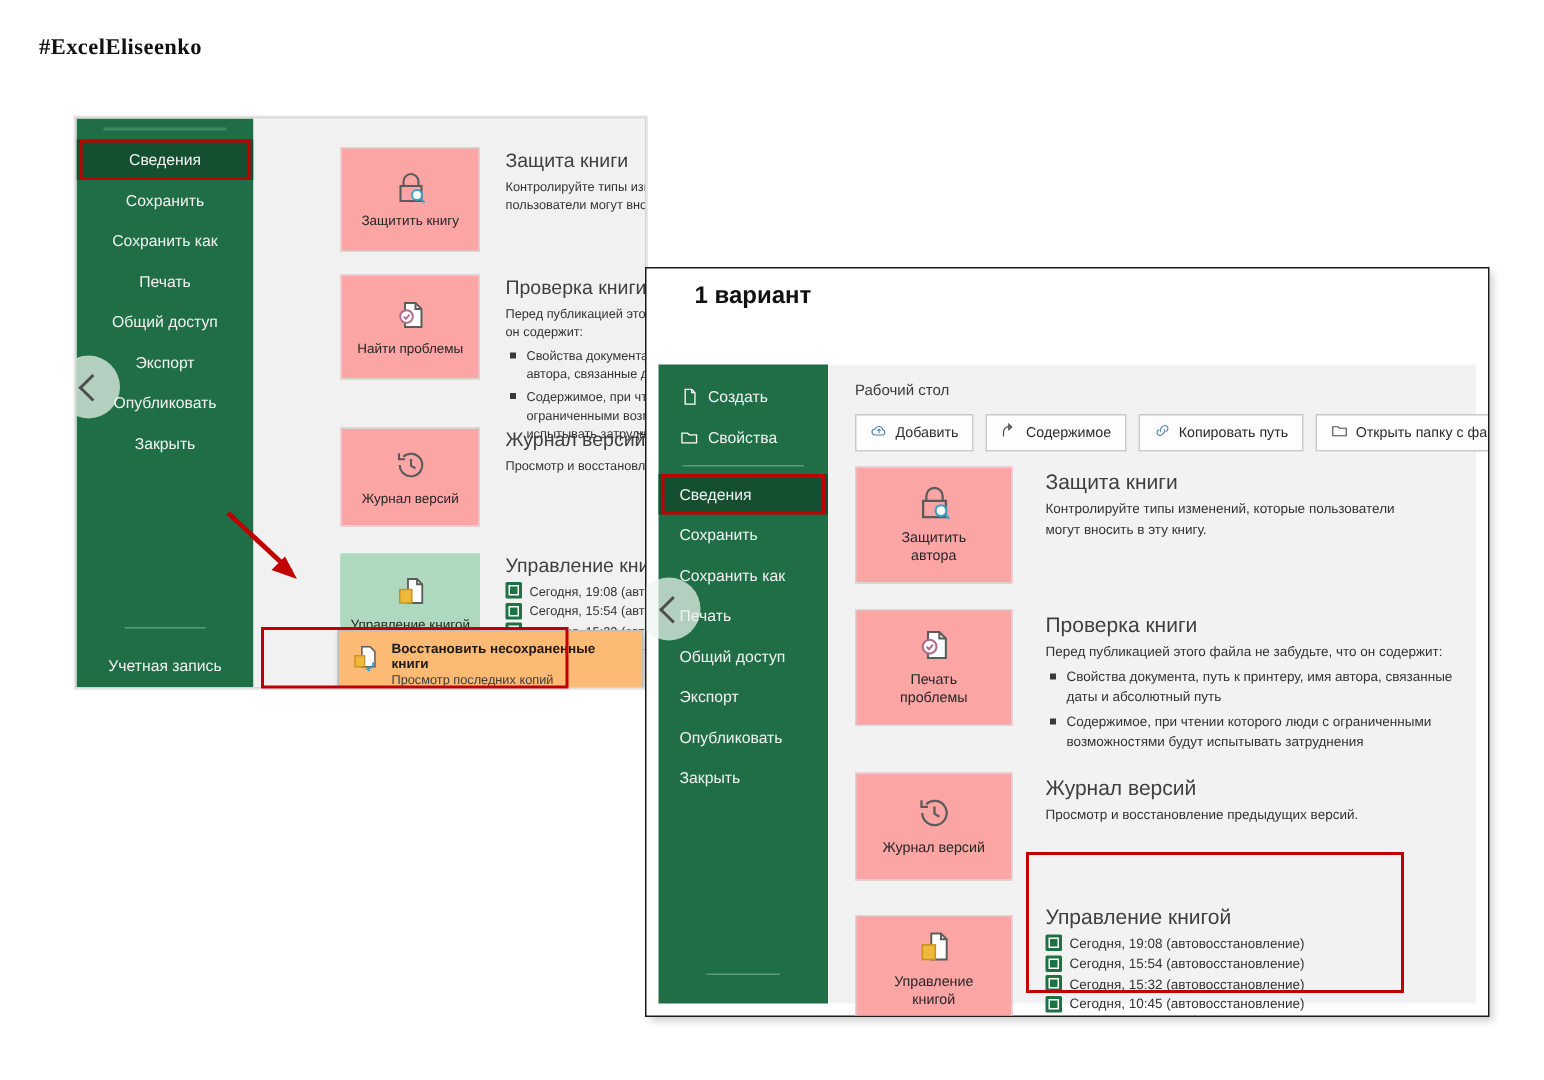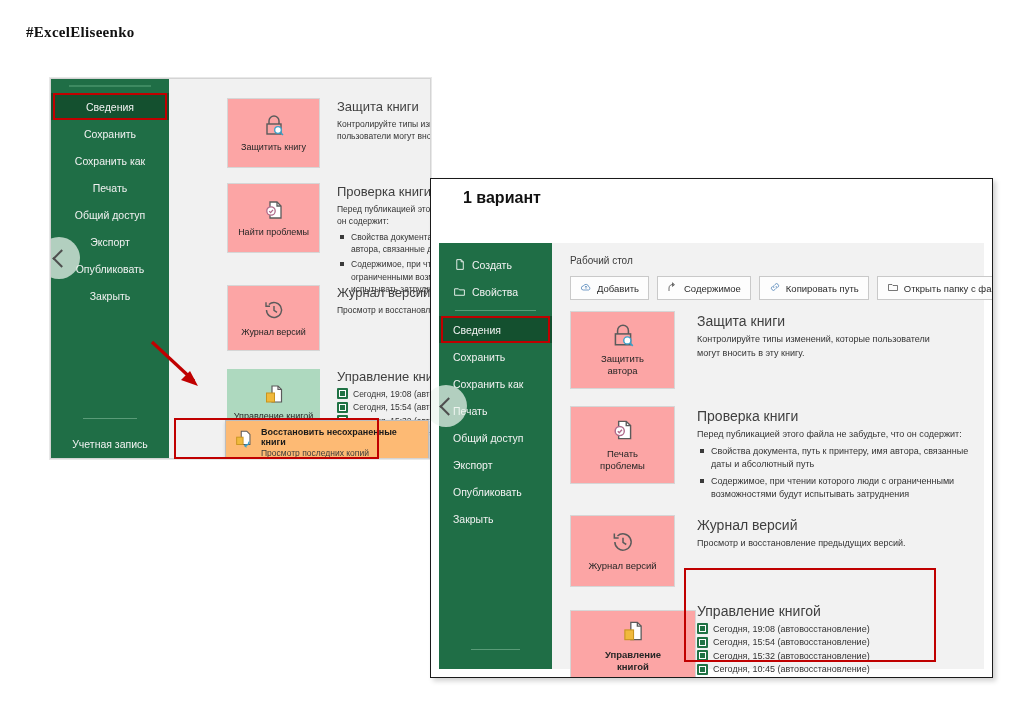--- a/index.html
+++ b/index.html
@@ -486,21 +486,21 @@
           <path d="M12 8v4.4l3 1.9" stroke="#5b5b5b" stroke-width="1.4"></path>
         </svg>
       </span>
       <div class="tlabel" style="font-size:9.5px;">Журнал версий</div>
     </div>
     <div class="sec" style="left:145px;top:274px;width:272px;">
       <h3 style="font-size:14px;">Журнал версий</h3>
       <p style="font-size:9px;line-height:1.5;">Просмотр и восстановление предыдущих версий.</p>
     </div>
 
-    <div class="tile" style="left:18px;top:367px;width:126px;height:72px;font-weight:bold;">
+    <div class="tile" style="left:18px;top:367px;width:105px;height:72px;">
       <span class="glyph">
         <svg width="26" height="26" viewBox="0 0 24 24" fill="none">
           <path d="M10 4h6l3.5 3.5V20H10z" stroke="#5b5b5b" stroke-width="1.2" fill="#fff"></path>
           <path d="M16 4v3.5h3.5" stroke="#5b5b5b" stroke-width="1.2"></path>
           <rect x="4.5" y="11" width="8" height="9" fill="#f0b93c" stroke="#c8941f" stroke-width="1"></rect>
         </svg>
       </span>
       <div class="tlabel" style="font-size:9.5px;white-space:pre-line;">Управление
 книгой</div>
     </div>

